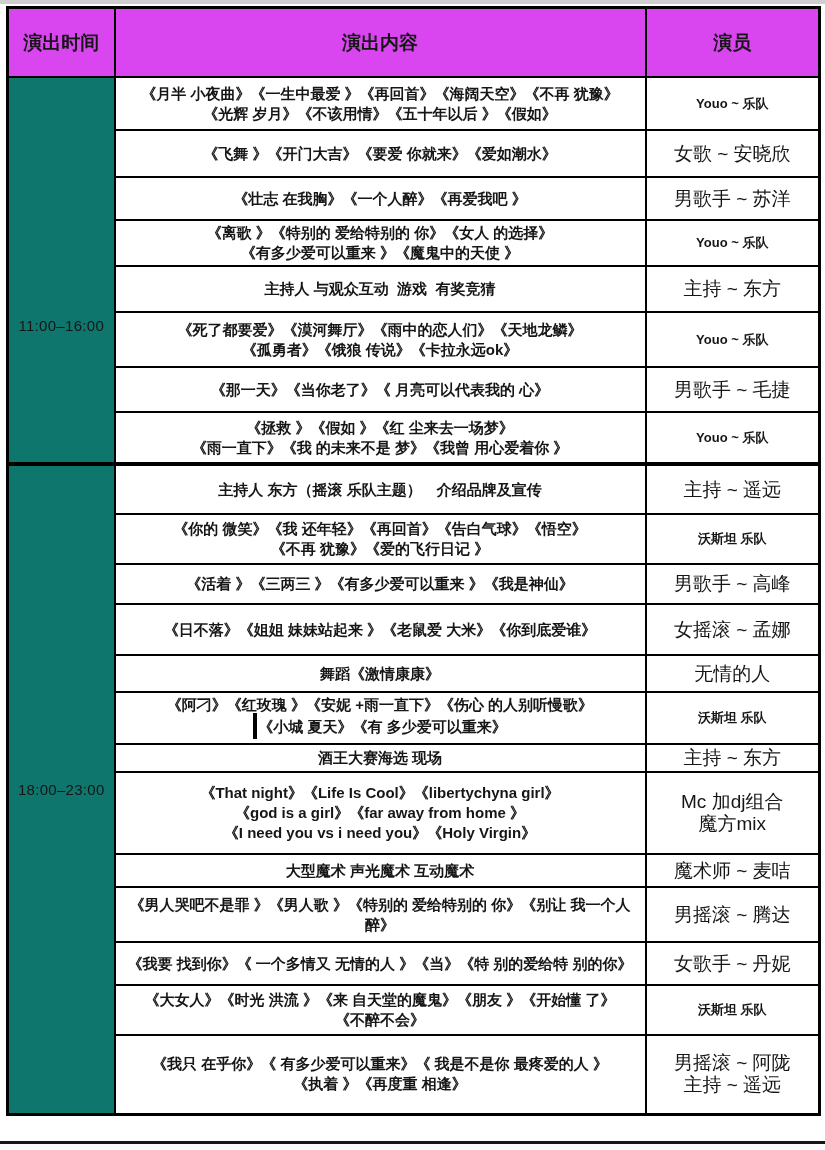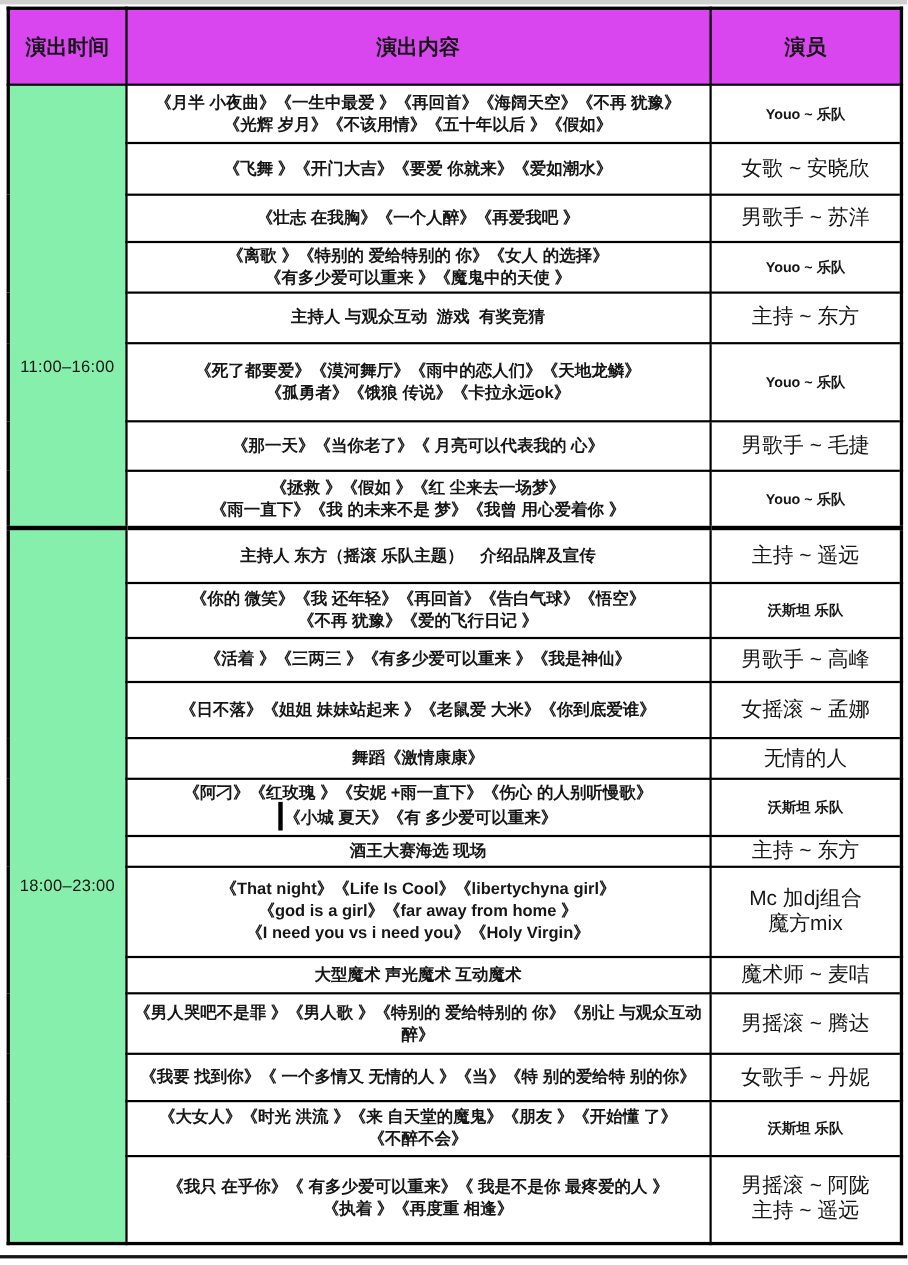--- a/index.html
+++ b/index.html
@@ -17,21 +17,21 @@
   .sched col.c-content{width:531px;}
   .sched col.c-performer{width:174px;}
   .sched th{
     background:#d946ef;border:2px solid #000;height:65px;
     font-size:19px;font-weight:700;text-align:center;vertical-align:middle;color:#161616;
   }
   .sched td{
     border:2px solid #000;text-align:center;vertical-align:middle;
     padding:2px 4px;color:#161616;
   }
-  .time-cell{font-size:15px;font-weight:400;letter-spacing:.3px;background:#86efac;}
+  .time-cell{font-size:15px;font-weight:400;letter-spacing:.3px;background:#0f766e;}
   .time-cell.time-offset{padding-top:112px;}
   .content-cell{font-size:15px;font-weight:600;line-height:20px;}
   .content-cell .line{white-space:pre-wrap;}
   .performer-cell{font-size:19px;font-weight:400;line-height:22px;}
   .performer-cell.bold{font-weight:700;font-size:13px;}
   .caret{
     display:inline-block;width:4px;height:26px;background:#000;
     vertical-align:middle;margin-right:1px;position:relative;top:-2px;
   }
   tr.block-start td{border-top:4px solid #000;}
@@ -94,21 +94,21 @@
         </td>
       </tr>
       <tr style="height: 46px;">
         <td class="content-cell">
           <div class="line">主持人 与观众互动  游戏  有奖竞猜</div>
         </td>
         <td class="performer-cell">
           <div>主持 ~ 东方</div>
         </td>
       </tr>
-      <tr style="height: 71px;">
+      <tr style="height: 55px;">
         <td class="content-cell">
           <div class="line">《死了都要爱》《漠河舞厅》《雨中的恋人们》《天地龙鳞》</div>
           <div class="line">《孤勇者》《饿狼 传说》《卡拉永远ok》</div>
         </td>
         <td class="performer-cell bold">
           <div>Youo ~ 乐队</div>
         </td>
       </tr>
       <tr style="height: 45px;">
         <td class="content-cell">
@@ -200,21 +200,21 @@
       <tr style="height: 33px;">
         <td class="content-cell">
           <div class="line">大型魔术 声光魔术 互动魔术</div>
         </td>
         <td class="performer-cell">
           <div>魔术师 ~ 麦咭</div>
         </td>
       </tr>
       <tr style="height: 55px;">
         <td class="content-cell">
-          <div class="line">《男人哭吧不是罪 》《男人歌 》《特别的 爱给特别的 你》《别让 与观众互动</div>
+          <div class="line">《男人哭吧不是罪 》《男人歌 》《特别的 爱给特别的 你》《别让 我一个人</div>
           <div class="line">醉》</div>
         </td>
         <td class="performer-cell">
           <div>男摇滚 ~ 腾达</div>
         </td>
       </tr>
       <tr style="height: 43px;">
         <td class="content-cell">
           <div class="line">《我要 找到你》《 一个多情又 无情的人 》《当》《特 别的爱给特 别的你》</div>
         </td>

